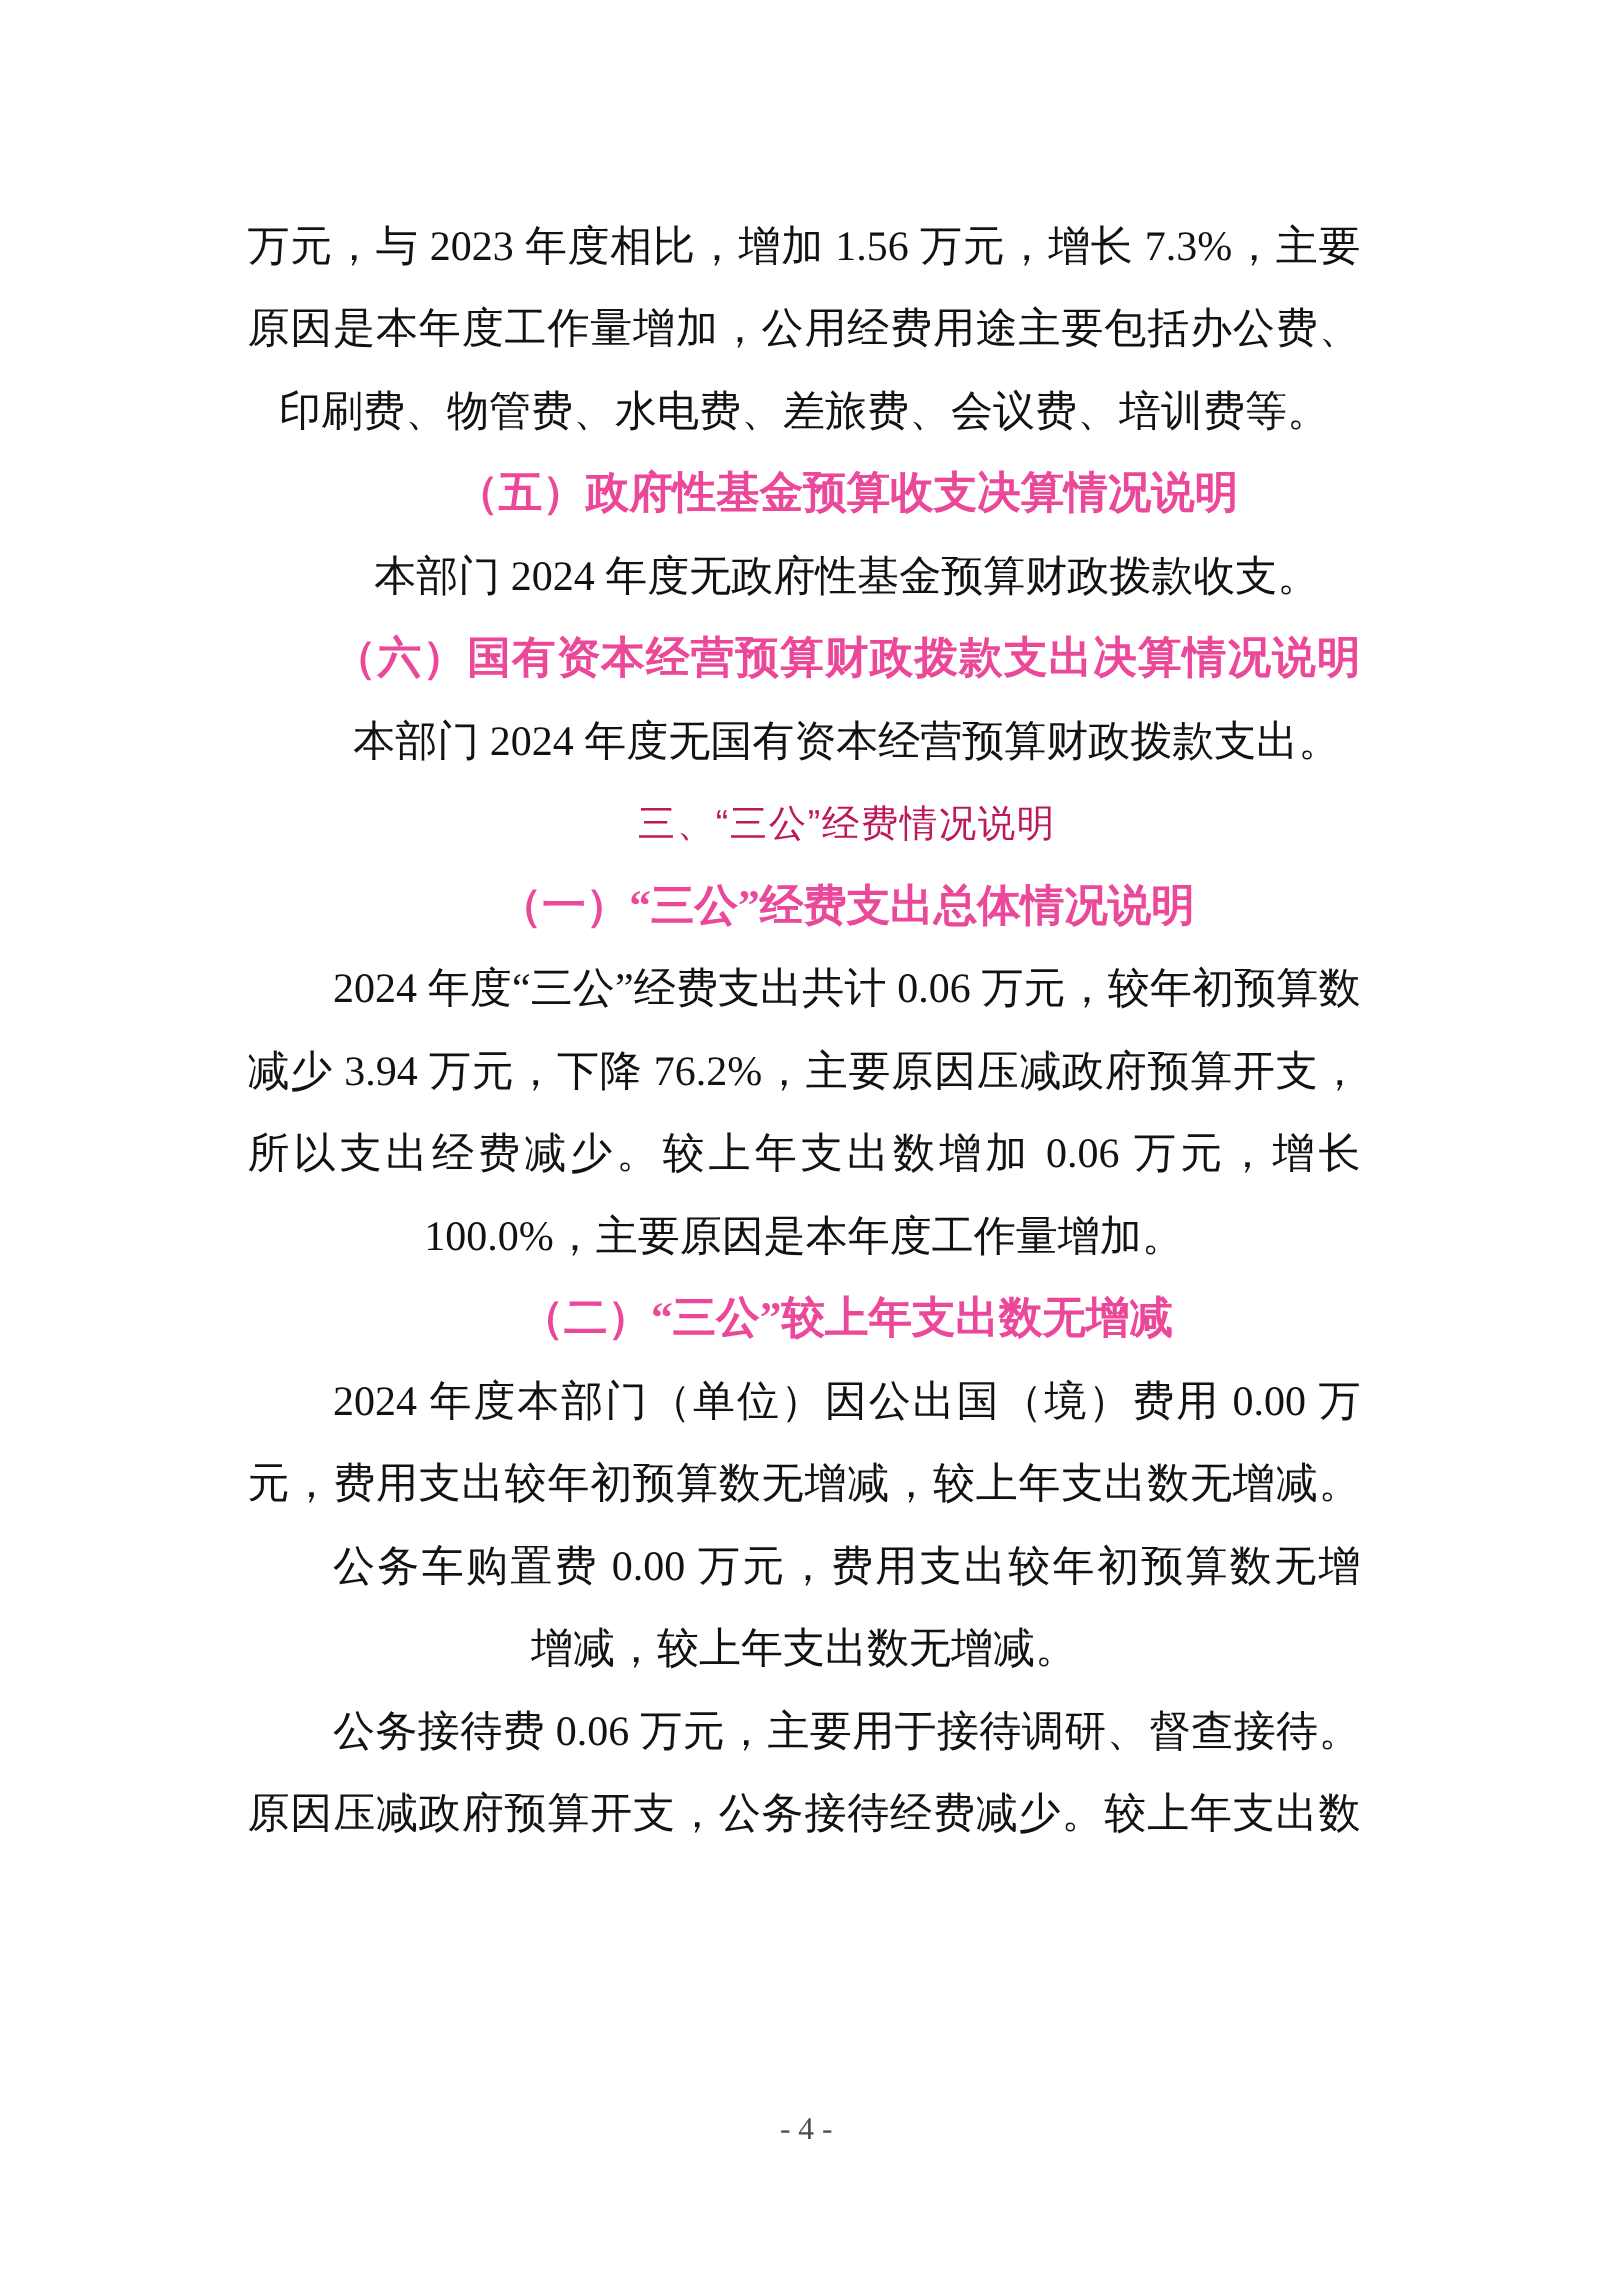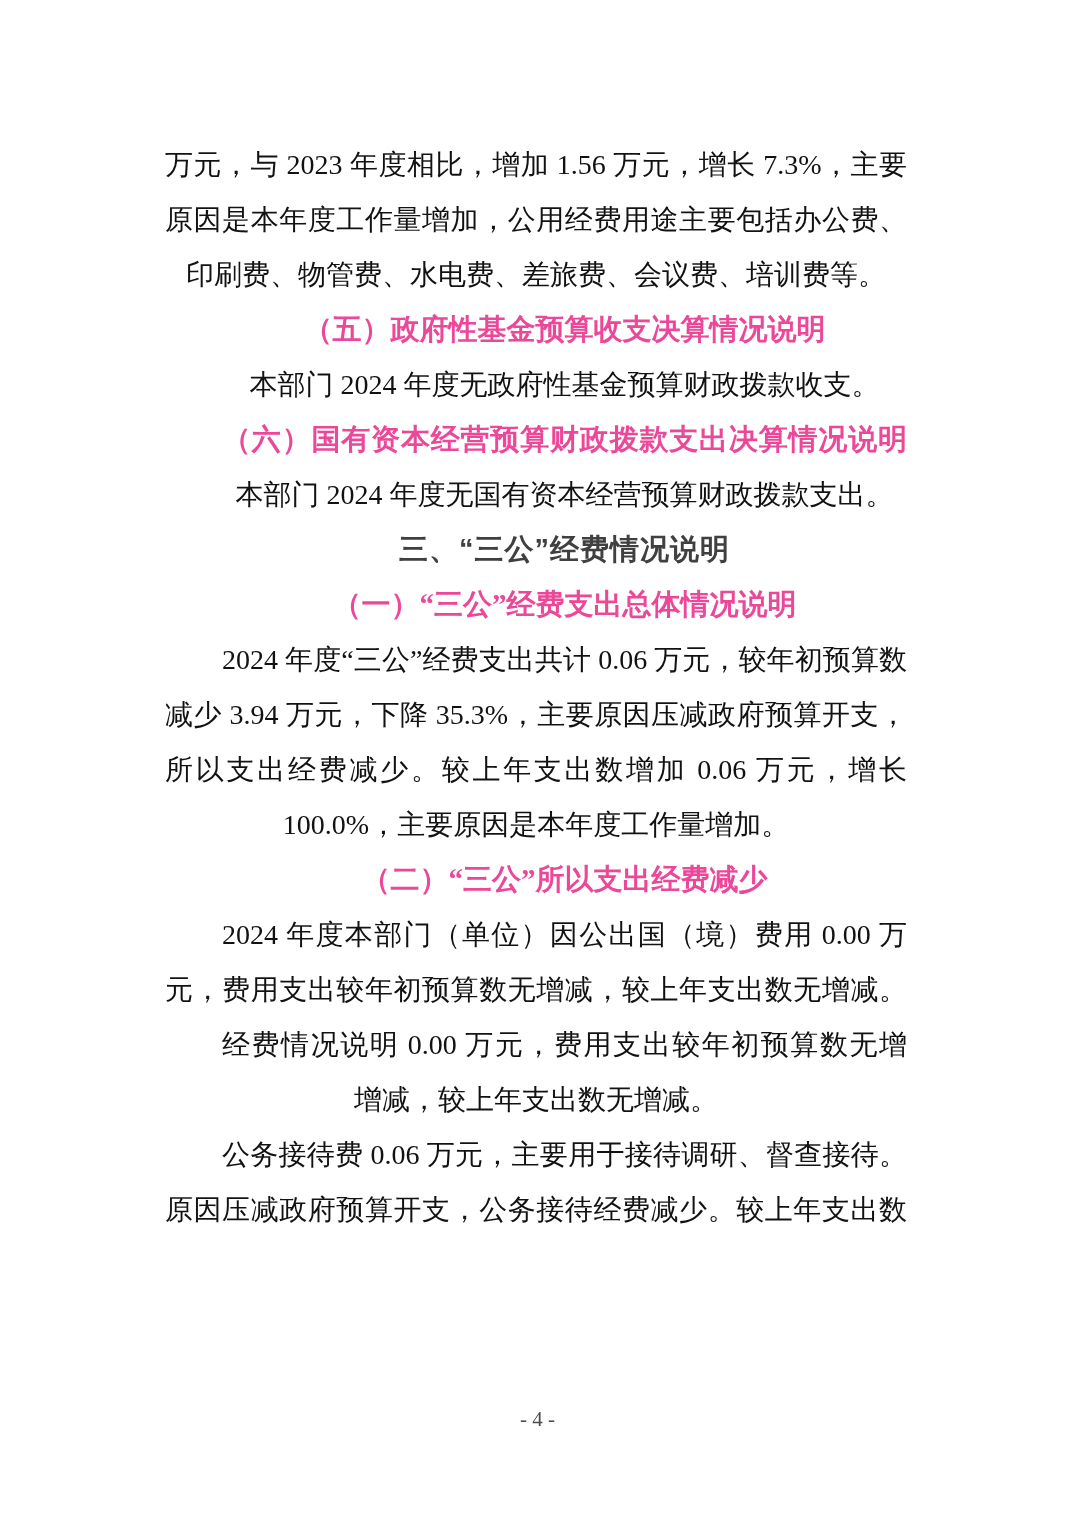--- a/index.html
+++ b/index.html
@@ -34,24 +34,24 @@
   .line.fill {
     text-align: justify;
     text-align-last: justify;
   }
   .line.heading-kai {
     font-weight: bold;
     font-size: 29px;
     color: #ec4899;
   }
   .line.heading-hei {
-    font-weight: bold;
-    font-size: 29px;
+    font-weight: normal;
+    font-size: 25px;
     font-family: "Liberation Sans", "DejaVu Sans", sans-serif;
-    color: #404040;
+    color: #be185d;
     letter-spacing: 1px;
   }
   .page-number {
     position: absolute;
     left: 0;
     right: 0;
     top: 1405px;
     height: 28px;
     line-height: 28px;
     text-align: center;
@@ -68,25 +68,25 @@
       <div class="line body fill">万元，与 2023 年度相比，增加 1.56 万元，增长 7.3%，主要</div>
       <div class="line body fill">原因是本年度工作量增加，公用经费用途主要包括办公费、</div>
       <div class="line body">印刷费、物管费、水电费、差旅费、会议费、培训费等。</div>
       <div class="line heading-kai indent">（五）政府性基金预算收支决算情况说明</div>
       <div class="line body indent">本部门 2024 年度无政府性基金预算财政拨款收支。</div>
       <div class="line heading-kai indent fill">（六）国有资本经营预算财政拨款支出决算情况说明</div>
       <div class="line body indent">本部门 2024 年度无国有资本经营预算财政拨款支出。</div>
       <div class="line heading-hei indent">三、“三公”经费情况说明</div>
       <div class="line heading-kai indent">（一）“三公”经费支出总体情况说明</div>
       <div class="line body indent fill">2024 年度“三公”经费支出共计 0.06 万元，较年初预算数</div>
-      <div class="line body fill">减少 3.94 万元，下降 35.3%，主要原因压减政府预算开支，</div>
+      <div class="line body fill">减少 3.94 万元，下降 76.2%，主要原因压减政府预算开支，</div>
       <div class="line body fill">所以支出经费减少。较上年支出数增加 0.06 万元，增长</div>
       <div class="line body">100.0%，主要原因是本年度工作量增加。</div>
-      <div class="line heading-kai indent">（二）“三公”所以支出经费减少</div>
+      <div class="line heading-kai indent">（二）“三公”较上年支出数无增减</div>
       <div class="line body indent fill">2024 年度本部门（单位）因公出国（境）费用 0.00 万</div>
       <div class="line body fill">元，费用支出较年初预算数无增减，较上年支出数无增减。</div>
-      <div class="line body indent fill">经费情况说明 0.00 万元，费用支出较年初预算数无增</div>
+      <div class="line body indent fill">公务车购置费 0.00 万元，费用支出较年初预算数无增</div>
       <div class="line body">增减，较上年支出数无增减。</div>
       <div class="line body indent fill">公务接待费 0.06 万元，主要用于接待调研、督查接待。</div>
       <div class="line body fill">原因压减政府预算开支，公务接待经费减少。较上年支出数</div>
     </div>
   <div class="page-number">- 4 -</div>
 </div>
 
 </body></html>

